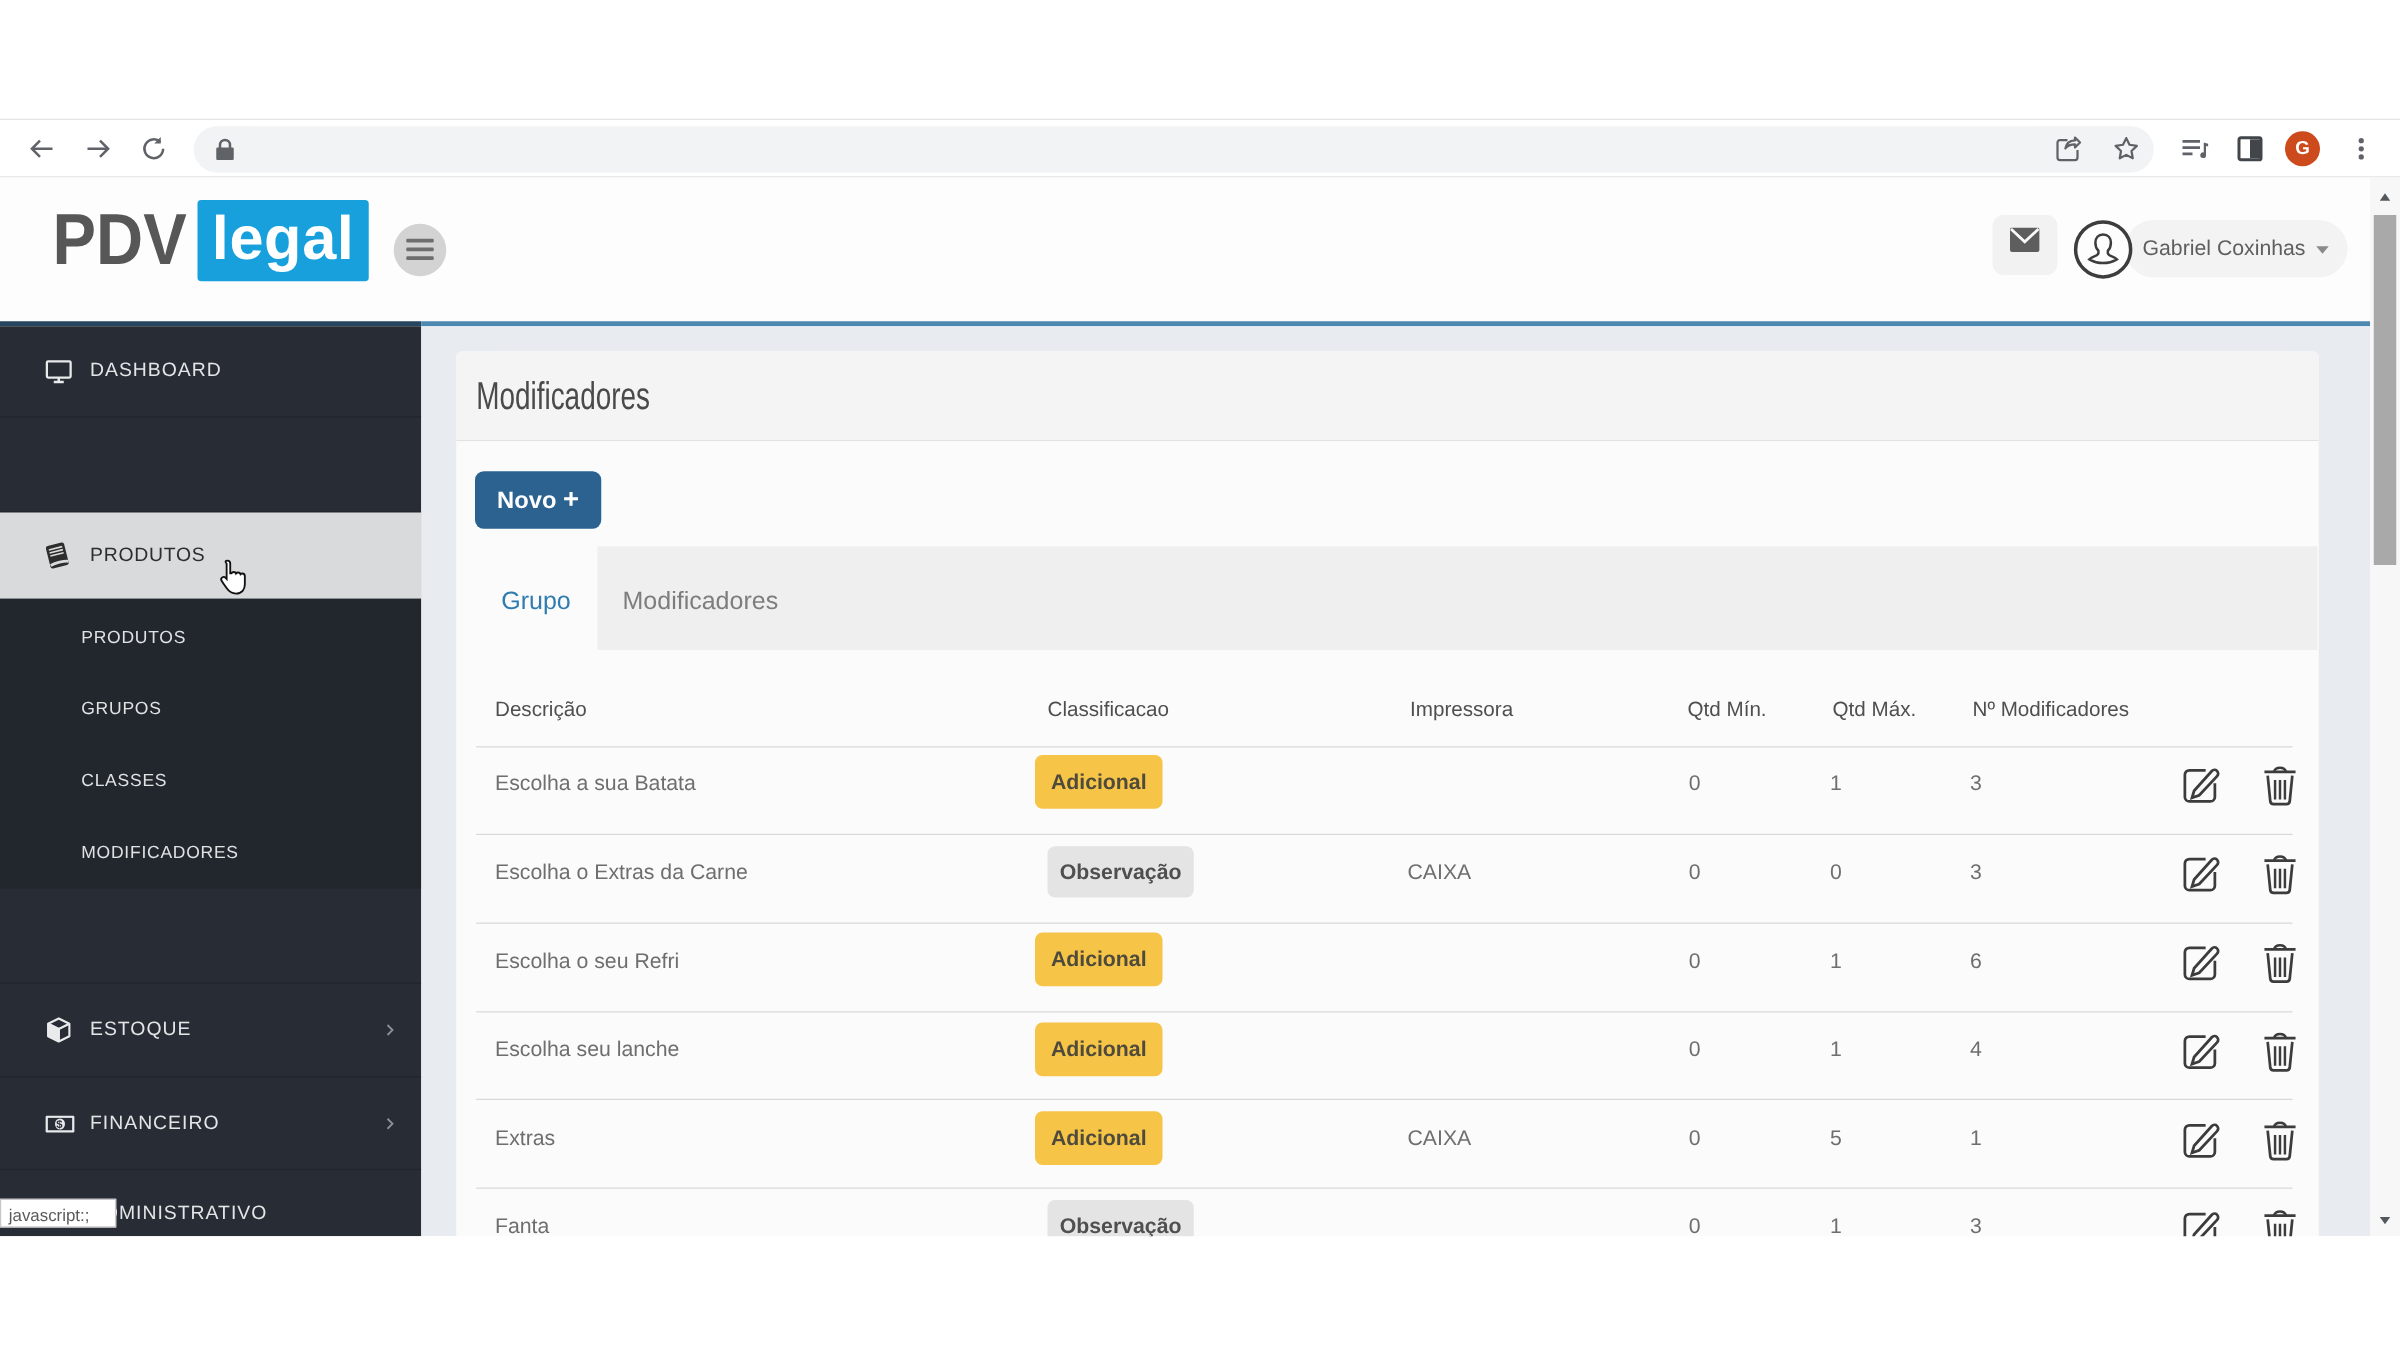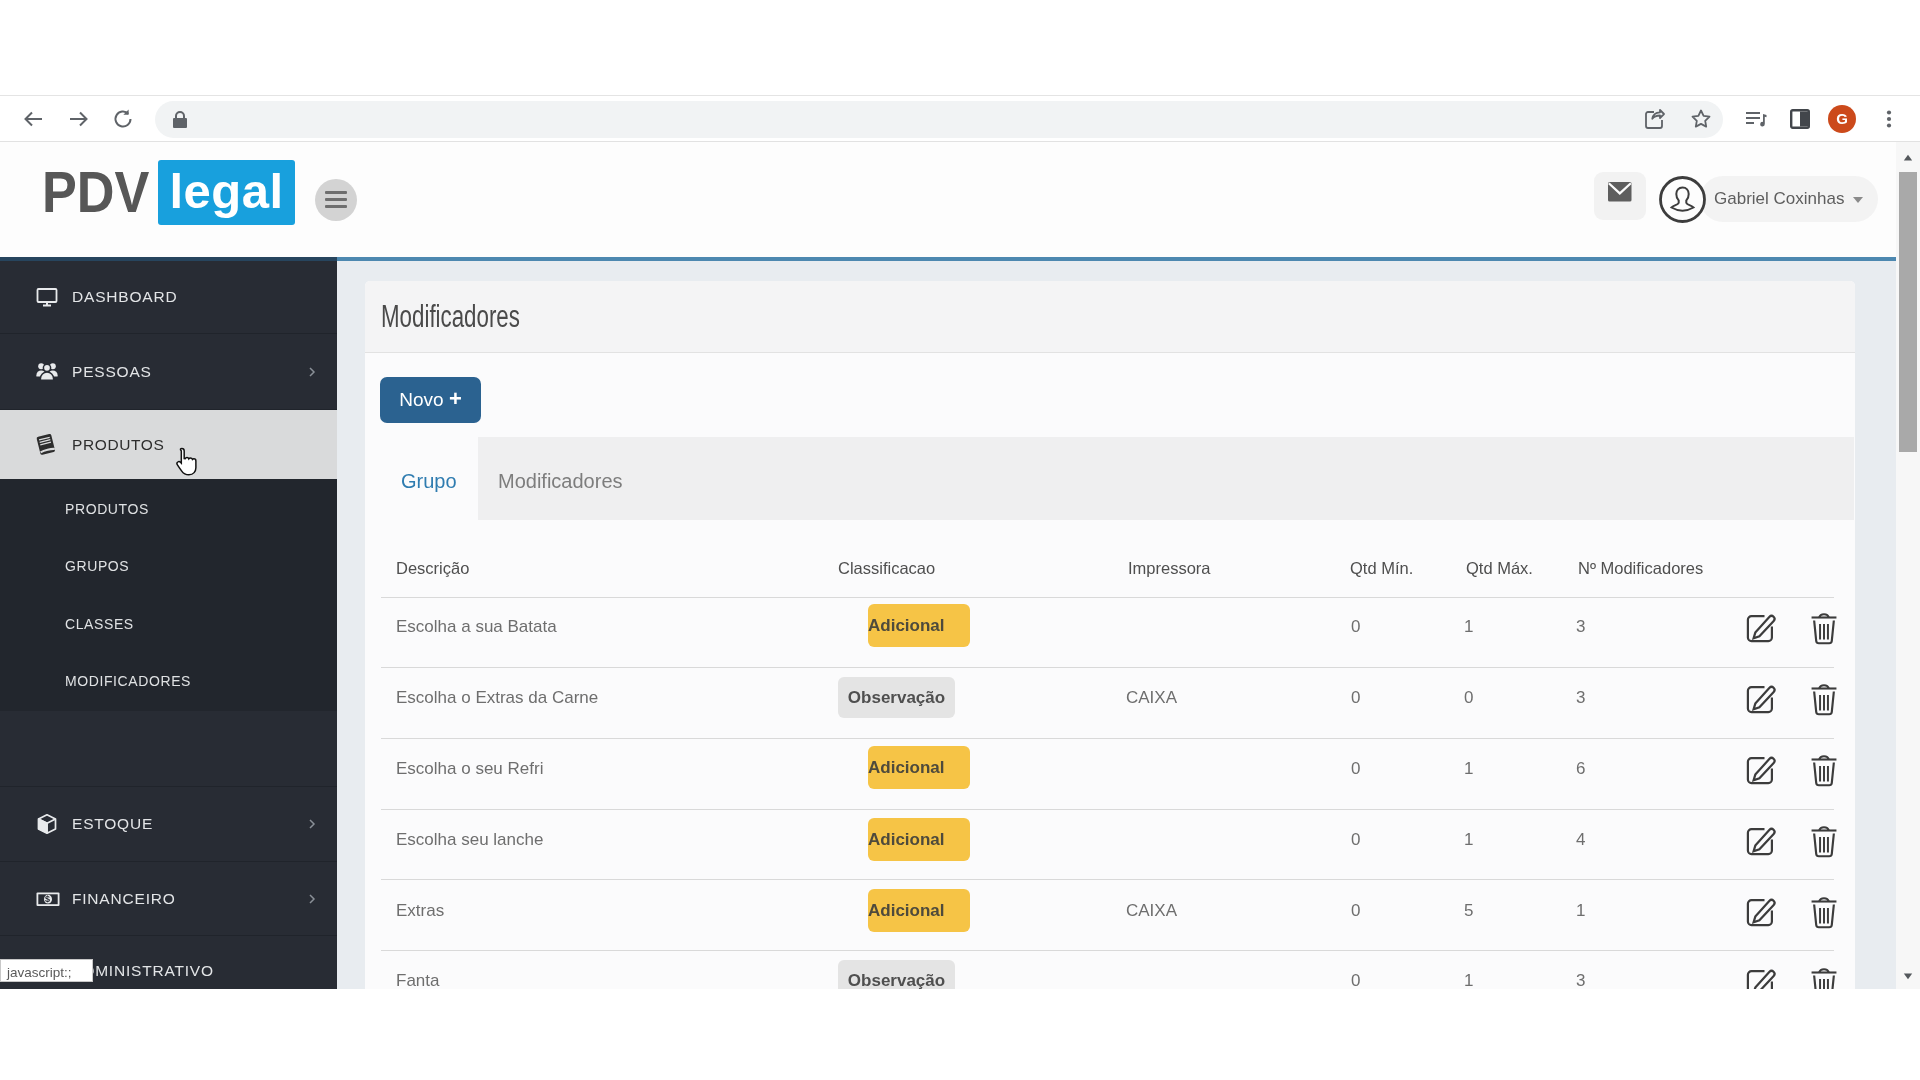--- a/index.html
+++ b/index.html
@@ -40,30 +40,30 @@
 #sactive { left:0; top:410px; width:337px; height:69px; background:#d9dadb; color:#2d2d2d; font-size:15.5px; letter-spacing:0.6px; }
 #submenu { left:0; top:479px; width:337px; height:232px; background:#22262d; }
 .subitem { position:absolute; left:65px; color:#e0e2e4; font-size:14px; letter-spacing:0.6px; }
 
 
 #content { left:337px; top:261px; width:1559px; height:728px; background:#e8ecf0; }
 #panel { left:365px; top:281px; width:1490px; height:708px; background:#fbfbfc; border-radius:5px 5px 0 0; }
 #phead { left:365px; top:281px; width:1490px; height:72px; background:#f4f4f5; border-radius:5px 5px 0 0; border-bottom:1px solid #e2e2e2; }
 #ptitle { left:381px; top:299px; font-size:31px; color:#4a4a4a; transform:scaleX(0.72); transform-origin:0 50%; }
 #novobtn { left:380px; top:377px; width:101px; height:46px; background:#2b6290; border-radius:7px; color:#fff; text-align:center; }
-#novobtn span { font-size:19px; line-height:44px; }
+#novobtn span { font-size:19px; line-height:44px;font-weight:bold; }
 #tabbar { left:478px; top:437px; width:1376px; height:83px; background:#efeff0; }
 #tabgrupo { left:401px; top:470px; font-size:20px; color:#2f7cb0; }
 #tabmod { left:498px; top:470px; font-size:20px; color:#7d7d7d; }
 
 
 .th { position:absolute; top:559px; font-size:16.5px; color:#4f4f4f; }
 .rowline { position:absolute; left:381px; width:1453px; height:1px; background:#d9d9d9; }
 .cell { position:absolute; font-size:17px; color:#6e6e6e; white-space:nowrap;text-align:center; }
-.badge-y { position:absolute; left:868px; width:102px; height:43px; background:#f6c446; border-radius:6px; color:#4e4a3c; font-size:17px; font-weight:bold; line-height:43px; }
+.badge-y { position:absolute; left:828px; width:102px; height:43px; background:#f6c446; border-radius:6px; color:#4e4a3c; font-size:17px; font-weight:bold; text-align:center; line-height:43px; }
 .badge-g { position:absolute; left:838px; width:117px; height:41px; background:#e4e4e4; border-radius:6px; color:#4f4f4f; font-size:17px; font-weight:bold; text-align:center; line-height:41px; }
 
 
 #sbar { left:1896px; top:142px; width:24px; height:847px; background:#f7f7f7; }
 #sthumb { left:1899px; top:172px; width:18px; height:280px; background:#a9a9a9; }
 
 
 #jstip { left:0px; top:959px; width:93px; height:23px; background:#fff; border:1px solid #c8c8c8; font-size:13.5px; color:#5a5a5a; line-height:25px; padding-left:6px; }
 
 #bottomwhite { left:0; top:989px; width:1920px; height:91px; background:#fff; z-index:60; }
@@ -166,36 +166,20 @@
   <div class="abs sitem" style="top:261px;height:72px">
     <svg class="ic" viewBox="0 0 22 22">
         <g fill="none" stroke="#e8eaec" stroke-width="1.8">
           <rect x="1.5" y="3" width="19" height="13" rx="1"></rect>
           <path d="M7 19.5h8M11 16v3.5" stroke-width="2"></path>
         </g>
       </svg>
     <span class="txt">DASHBOARD</span>
   </div>
   <div class="abs sep" style="top:333px"></div>
-  <div class="abs sitem" style="top:334px;height:75px">
-    <svg class="ic" viewBox="0 0 22 22">
-        <g fill="#e8eaec">
-          <circle cx="5.2" cy="5.2" r="3"></circle>
-          <path d="M0.4 15.6v-1.4a4.8 4.8 0 0 1 9.6 0v1.4z"></path>
-          <circle cx="16.8" cy="5.2" r="3"></circle>
-          <path d="M12 15.6v-1.4a4.8 4.8 0 0 1 9.6 0v1.4z"></path>
-          <circle cx="11" cy="6.8" r="3.6" stroke="#282c34" stroke-width="1.5"></circle>
-          <path d="M4.4 19.3v-1.6a6.6 6.6 0 0 1 13.2 0v1.6z" stroke="#282c34" stroke-width="1.5"></path>
-        </g>
-      </svg>
-    <span class="txt">PESSOAS</span>
-    <svg class="car" viewBox="0 0 10 10">
-        <path d="M3 1l4 4-4 4" fill="none" stroke="#8a9097" stroke-width="1.5"></path>
-      </svg>
-  </div>
   <div class="abs sep" style="top:409px"></div>
   <div class="abs" id="sactive">
     <svg style="position:absolute;left:35px;top:50%;transform:translateY(-50%)" width="23" height="23" viewBox="0 0 23 23">
         <g transform="rotate(-14 11.5 11.5)">
           <rect x="3.5" y="1.5" width="15" height="18.5" rx="1.8" fill="#2d2d2d"></rect>
           <path d="M5.5 4.8h11M5.5 7.3h11M5.5 9.8h11" stroke="#d9dadb" stroke-width="1.3"></path>
           <path d="M4 17.2c4-1.1 11-1.1 14.6.2" stroke="#d9dadb" stroke-width="2.2" fill="none"></path>
         </g>
       </svg>
     <span style="position:absolute;left:72px;top:50%;transform:translateY(-50%)">PRODUTOS</span>

